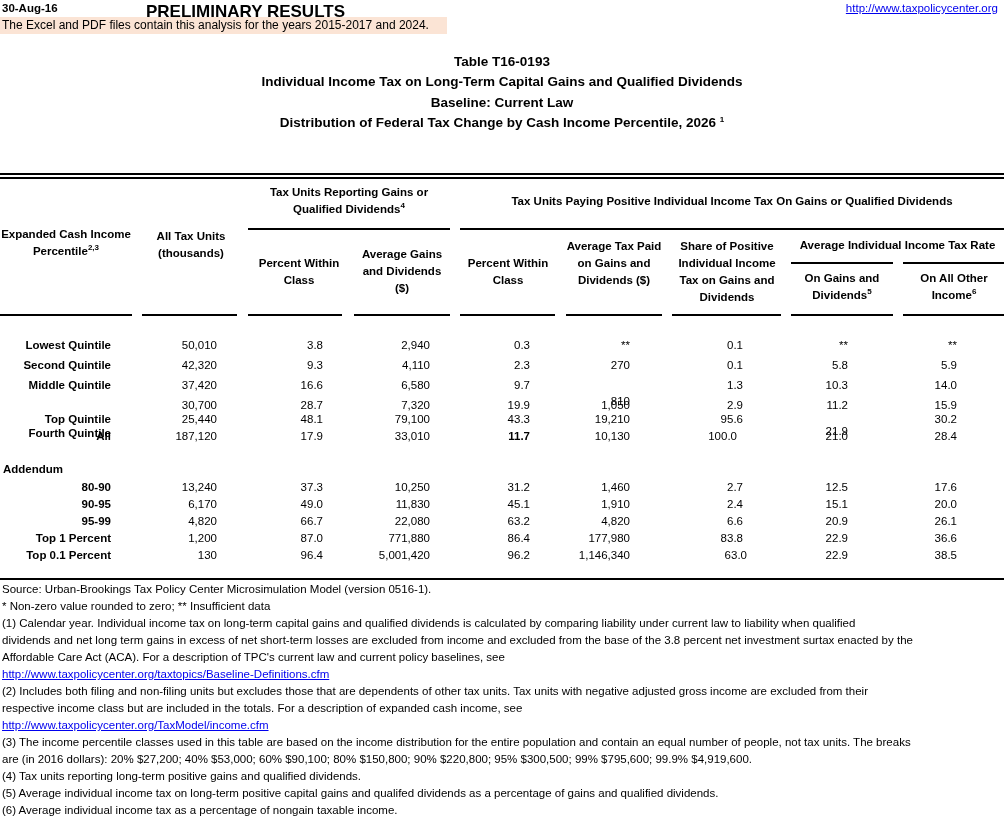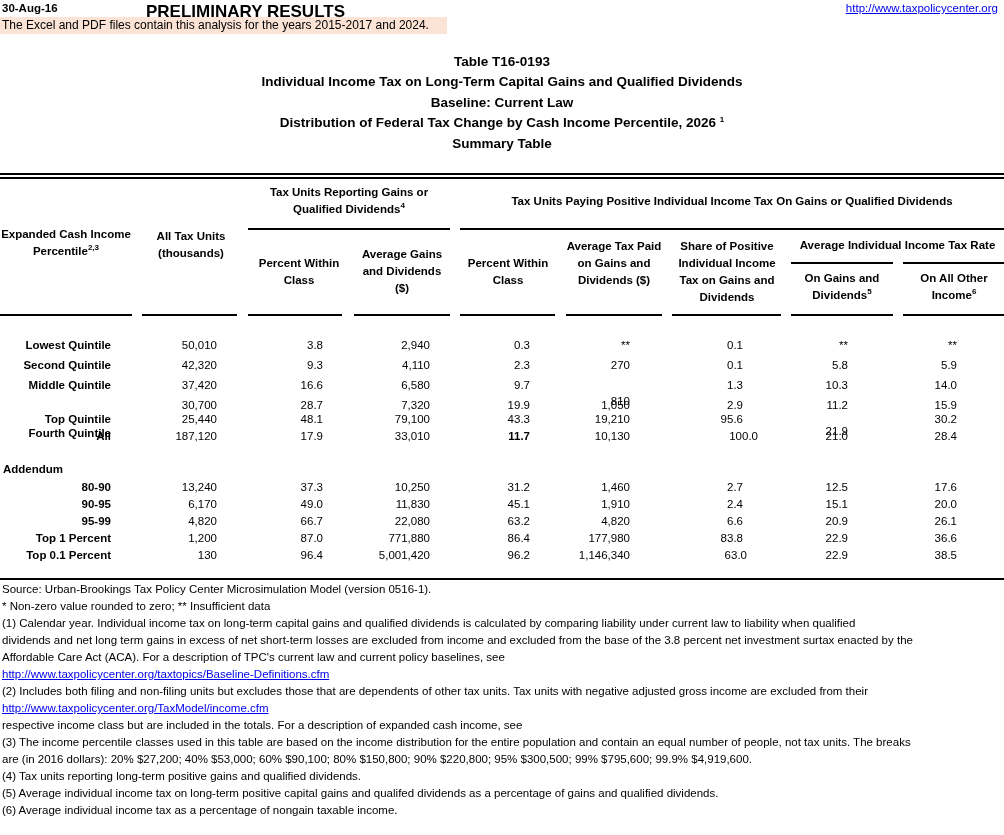--- a/index.html
+++ b/index.html
@@ -29,21 +29,20 @@
 <div class="abs topdate">30-Aug-16</div>
 <div class="abs prelim">PRELIMINARY RESULTS</div>
 <a class="abs toplink">http://www.taxpolicycenter.org</a>
 <div class="abs notice">The Excel and PDF files contain this analysis for the years 2015-2017 and 2024.</div>
 
 <div class="abs titles">
   <div>Table T16-0193</div>
   <div>Individual Income Tax on Long-Term Capital Gains and Qualified Dividends</div>
   <div>Baseline: Current Law</div>
   <div><span>Distribution of Federal Tax Change by Cash Income Percentile, 2026</span> <sup>1</sup></div>
-  <div>Summary Table</div>
 </div>
 
 <div class="abs dbl"></div>
 <div class="abs dbl2"></div>
 
 <div class="hdr" style="left:248px; top:184px; width:202px;"><span>Tax Units Reporting Gains or Qualified Dividends</span><sup>4</sup></div>
 <div class="hline" style="left:248px; top:228px; width:202px;"></div>
 
 <div class="hdr" style="left:460px; top:193px; width:544px;">Tax Units Paying Positive Individual Income Tax On Gains or Qualified Dividends</div>
 <div class="hline" style="left:460px; top:228px; width:544px;"></div>
@@ -128,21 +127,21 @@
       <div class="cell" style="top: 424px; right: 156px; margin-left: 28px;">21.9</div>
       <div class="cell" style="top: 412px; right: 47px;">30.2</div>
     </div>
     <div>
       <div class="lab" style="top: 429px; width: 111px;">All</div>
       <div class="cell" style="top: 429px; right: 787px;">187,120</div>
       <div class="cell" style="top: 429px; right: 681px;">17.9</div>
       <div class="cell" style="top: 429px; right: 574px;">33,010</div>
       <div class="cell" style="top: 429px; right: 474px; font-weight: bold;">11.7</div>
       <div class="cell" style="top: 429px; right: 374px;">10,130</div>
-      <div class="cell" style="top: 429px; right: 246px;">100.0</div>
+      <div class="cell" style="top: 429px; right: 267px;">100.0</div>
       <div class="cell" style="top: 429px; right: 156px;">21.0</div>
       <div class="cell" style="top: 429px; right: 47px;">28.4</div>
     </div>
     <div>
       <div class="lab" style="top: 480px; width: 111px;">80-90</div>
       <div class="cell" style="top: 480px; right: 787px;">13,240</div>
       <div class="cell" style="top: 480px; right: 681px;">37.3</div>
       <div class="cell" style="top: 480px; right: 574px;">10,250</div>
       <div class="cell" style="top: 480px; right: 474px;">31.2</div>
       <div class="cell" style="top: 480px; right: 374px;">1,460</div>
@@ -201,20 +200,20 @@
 <div class="hline" style="left:0; top:578px; width:1004px;"></div>
 
 <div class="abs foot" style="top:581px;">
   <div>Source: Urban-Brookings Tax Policy Center Microsimulation Model (version 0516-1).</div>
   <div>* Non-zero value rounded to zero; ** Insufficient data</div>
   <div>(1) Calendar year. Individual income tax on long-term capital gains and qualified dividends is calculated by comparing liability under current law to liability when qualified</div>
   <div>dividends and net long term gains in excess of net short-term losses are excluded from income and excluded from the base of the 3.8 percent net investment surtax enacted by the</div>
   <div>Affordable Care Act (ACA). For a description of TPC's current law and current policy baselines, see</div>
   <div><a>http://www.taxpolicycenter.org/taxtopics/Baseline-Definitions.cfm</a></div>
   <div>(2) Includes both filing and non-filing units but excludes those that are dependents of other tax units. Tax units with negative adjusted gross income are excluded from their</div>
+  <div>respective income class but are included in the totals. For a description of expanded cash income, see</div>
   <div><a>http://www.taxpolicycenter.org/TaxModel/income.cfm</a></div>
-  <div>respective income class but are included in the totals. For a description of expanded cash income, see</div>
   <div>(3) The income percentile classes used in this table are based on the income distribution for the entire population and contain an equal number of people, not tax units. The breaks</div>
   <div>are (in 2016 dollars): 20% $27,200; 40% $53,000; 60% $90,100; 80% $150,800; 90% $220,800; 95% $300,500; 99% $795,600; 99.9% $4,919,600.</div>
   <div>(4) Tax units reporting long-term positive gains and qualified dividends.</div>
   <div>(5) Average individual income tax on long-term positive capital gains and qualifed dividends as a percentage of gains and qualified dividends.</div>
   <div>(6) Average individual income tax as a percentage of nongain taxable income.</div>
 </div>
 
 </body></html>

